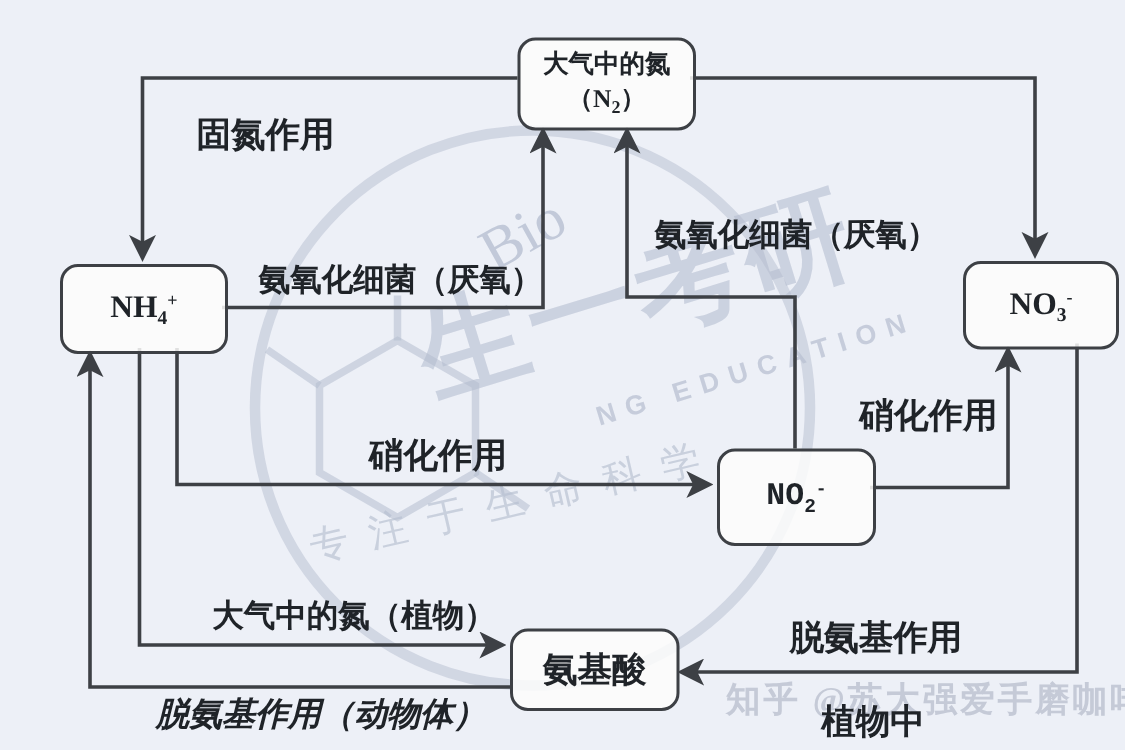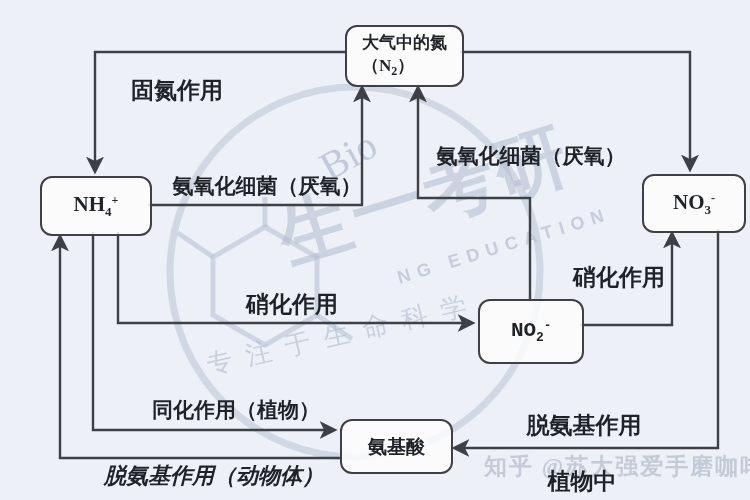--- a/index.html
+++ b/index.html
@@ -21,25 +21,25 @@
   
   #connector-svg{position:absolute;left:0;top:0;z-index:2;}
   .node-box{
     position:absolute;z-index:3;
     background:rgba(253,253,251,0.85);
     border:2.5px solid #3d4045;
     border-radius:12px;
     display:flex;align-items:center;justify-content:center;
     color:#1f2328;font-weight:bold;
   }
-  #n2-box{left:345px;top:25px;width:115px;height:58px;font-size:17px;text-align:left;line-height:1.35;}
+  #n2-box{left:345px;top:25px;width:115px;height:58px;font-size:17px;text-align:center;line-height:1.35;}
   #nh4-box{left:40px;top:176px;width:108px;height:56px;font-size:21px;}
   #no3-box{left:642px;top:174px;width:100px;height:55px;font-size:21px;text-align:center;}
   #no2-box{left:478px;top:299px;width:102px;height:61px;font-size:21px;font-family:Liberation Mono, monospace;}
-  #amino-box{left:340px;top:419px;width:109px;height:51px;font-size:19px;}
+  #amino-box{left:340px;top:419px;width:109px;height:51px;font-size:23px;}
   .sub{font-size:13px;vertical-align:-5px;}
   .sup{font-size:12px;vertical-align:7px;}
   .n2sub{font-size:12px;vertical-align:-4px;}
   .edge-label{
     position:absolute;z-index:4;
     transform:translate(-50%,-50%);
     white-space:nowrap;
     color:#1f2328;font-weight:bold;font-size:23px;
   }
 </style>
@@ -101,18 +101,18 @@
 
   <div class="node-box" id="amino-box">
     <span>氨基酸</span>
   </div>
 
   <div class="edge-label" style="left:177px;top:90px;font-family:Liberation Serif, serif;">固氮作用</div>
   <div class="edge-label" style="left:267px;top:186px;font-size:21px;">氨氧化细菌（厌氧）</div>
   <div class="edge-label" style="left:531px;top:156px;font-size:21px;">氨氧化细菌（厌氧）</div>
   <div class="edge-label" style="left:292px;top:304px;">硝化作用</div>
   <div class="edge-label" style="left:619px;top:277px;">硝化作用</div>
-  <div class="edge-label" style="left:236px;top:410px;font-size:21px;">同化作用（植物）</div>
+  <div class="edge-label" style="left:236px;top:410px;font-size:21px;">大气中的氮（植物）</div>
   <div class="edge-label" style="left:584px;top:425px;">脱氨基作用</div>
   <div class="edge-label" style="left:582px;top:462px;margin-top:19px;">植物中</div>
   <div class="edge-label" style="left:214px;top:476px;font-size:22px;font-style:italic;">脱氨基作用（动物体）</div>
 
 </div>
 
 </body></html>

